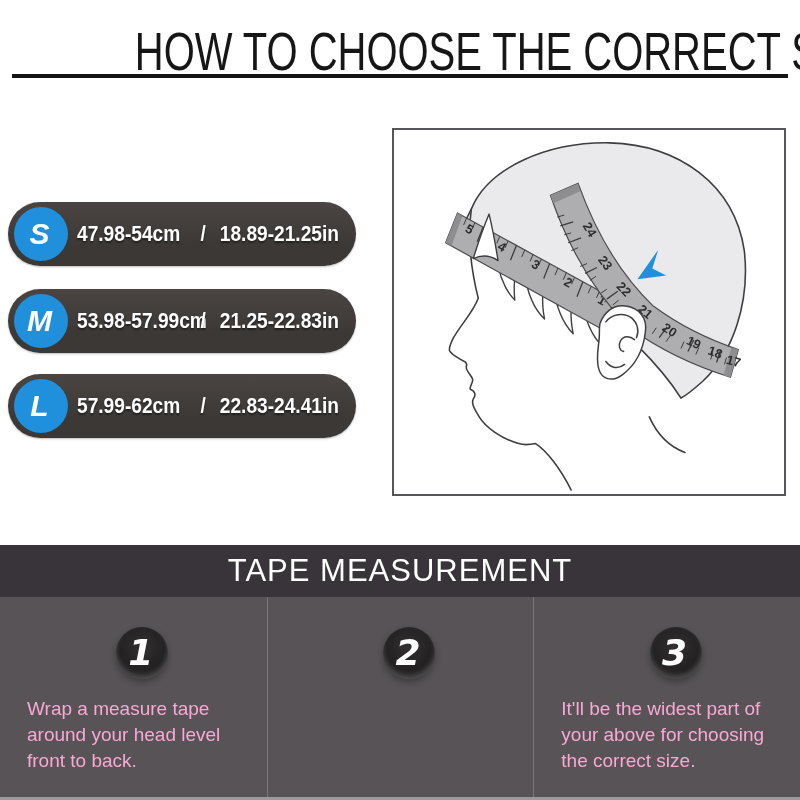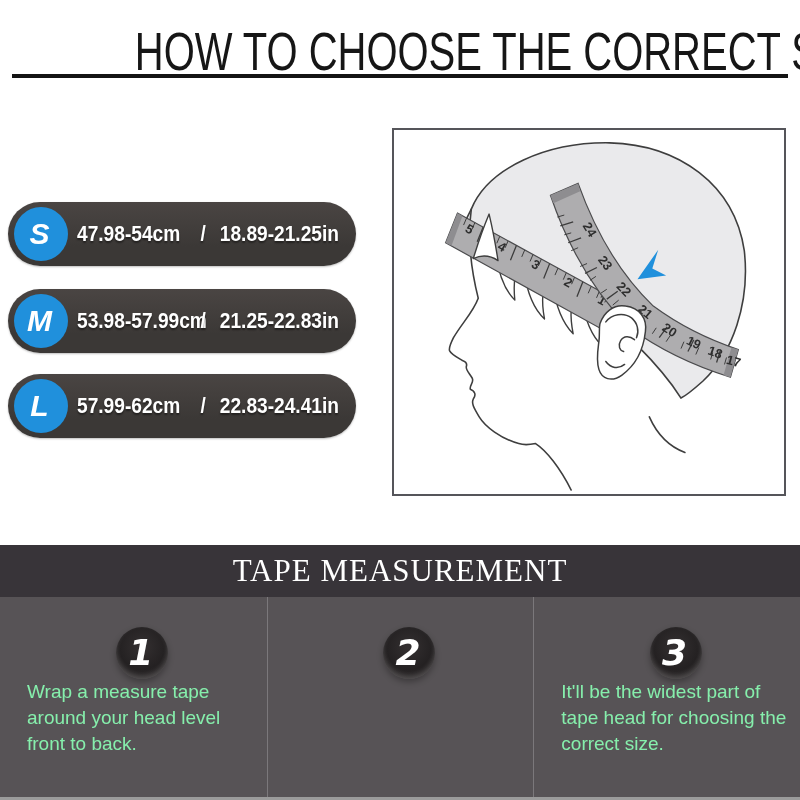--- a/index.html
+++ b/index.html
@@ -27,33 +27,33 @@
   .pill-text .sep{margin:0 8px 0 0;}
   .pill-text .inch{margin-left:8px;}
 
   
   .illus{position:absolute;left:392px;top:128px;width:394px;height:368px;background:#fff;
          border:2px solid #55555a;box-sizing:border-box;}
   .illus svg{position:absolute;left:0;top:0;}
 
   
   .band{position:absolute;left:0;top:545px;width:800px;height:52px;background:#383439;
-        color:#fff;text-align:center;font-size:31px;font-weight:400;letter-spacing:1px;line-height:52px;font-family:Liberation Serif, serif;}
+        color:#fff;text-align:center;font-size:31px;font-weight:400;letter-spacing:1px;line-height:52px;}
 
   
   .steps{position:absolute;left:0;top:597px;width:800px;height:203px;background:#575356;display:flex;}
   .step-col{width:266.67px;box-sizing:border-box;padding:0 10px 0 27px;}
   .step-col + .step-col{border-left:1px solid rgba(255,255,255,0.22);}
   .step-circle{width:52px;height:52px;border-radius:50%;margin:30px auto 0 auto;
         background:radial-gradient(circle at 50% 38%, #343031 0%, #242122 55%, #3a3637 100%);
         box-shadow:inset 0 -3px 5px rgba(255,255,255,0.16), 0 3px 6px rgba(0,0,0,0.3);
         display:flex;align-items:center;justify-content:center;}
   .step-num{color:#fff;font-size:36px;font-weight:bold;font-style:italic;line-height:1;padding-right:2px;
         font-family:"DejaVu Sans","Liberation Sans",sans-serif;}
-  .step-text{color:#86efac;font-size:19px;line-height:26px;}
+  .step-text{margin-top:17px;color:#f9a8d4;font-size:19px;line-height:26px;}
   .bottom-strip{position:absolute;left:0;bottom:0;width:800px;height:3px;background:#9b9b9b;}
 </style>
 </head>
 <body>
 
 <div class="page">
 
   <div class="title-wrap">
     <span class="title">HOW TO CHOOSE THE CORRECT SIZE?</span>
   </div>
@@ -175,19 +175,19 @@
     </div>
     <div class="step-col">
       <div class="step-circle">
         <span class="step-num">2</span>
       </div>
     </div>
     <div class="step-col">
       <div class="step-circle">
         <span class="step-num">3</span>
       </div>
-      <div class="step-text">It'll be the widest part of tape head for choosing the correct size.</div>
+      <div class="step-text">It'll be the widest part of your above for choosing the correct size.</div>
     </div>
   </div>
 
   <div class="bottom-strip"></div>
 
 </div>
 
 </body></html>

